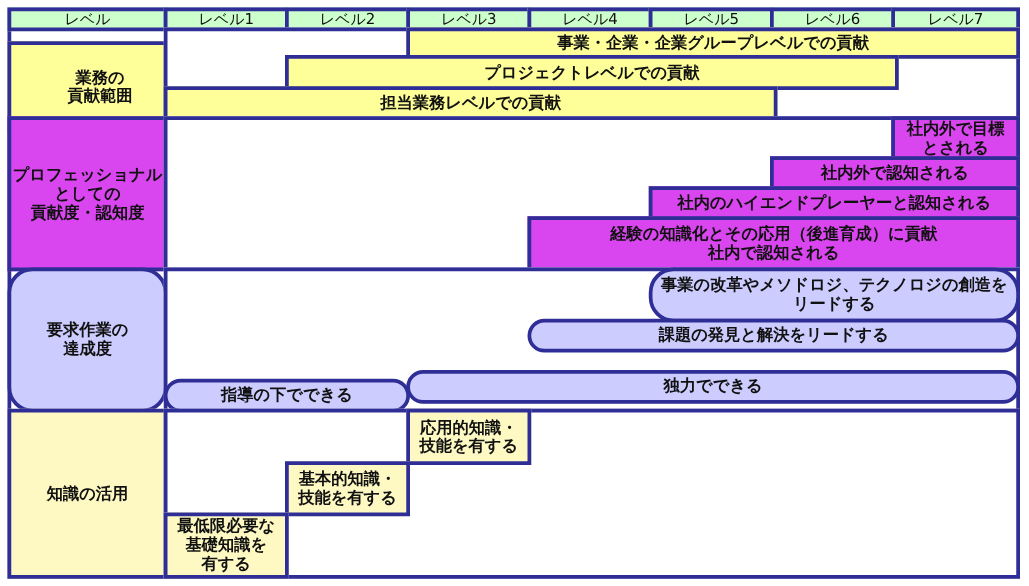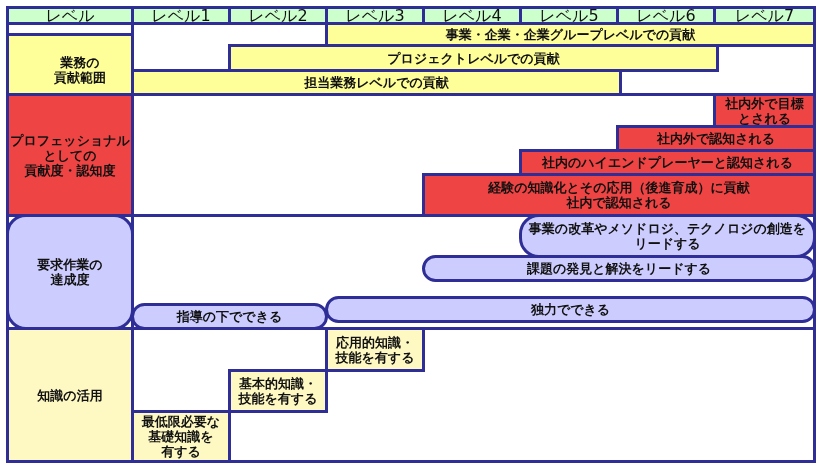--- a/index.html
+++ b/index.html
@@ -4,23 +4,23 @@
 <style>
   html, body { margin: 0; padding: 0; background: #ffffff; }
   body { width: 823px; height: 469px; position: relative; overflow: hidden;
          font-family: "DejaVu Sans", "Liberation Sans", sans-serif; }
   #frame { position: absolute; left: 6px; top: 6px; width: 810px; height: 457px;
            border: 3px solid #2e2e96; box-sizing: border-box; background: #ffffff; }
   .cell { position: absolute; box-sizing: border-box; border: 3px solid #2e2e96;
           display: flex; align-items: center; justify-content: center;
           text-align: center; font-size: 13px; font-weight: bold; color: #111111;
           line-height: 15px; white-space: pre-line; overflow: hidden; }
-  .hdr { background: #ccffcc; font-weight: normal; font-size: 16px; }
+  .hdr { background: #ccffcc; font-weight: normal; font-size: 12px; }
   .yellow { background: #ffff99; }
-  .cyan { background: #ef4444; }
+  .cyan { background: #d946ef; }
   .purple { background: #ccccff; border-radius: 20px; }
   .orange { background: #fef9c3; }
 </style>
 </head>
 <body>
 
 <div id="frame"></div>
 
 <div class="cell hdr" style="left:6px;top:6px;width:128px;height:19px;">レベル</div>
 <div class="cell hdr" style="left:131px;top:6px;width:100px;height:19px;">レベル1</div>

